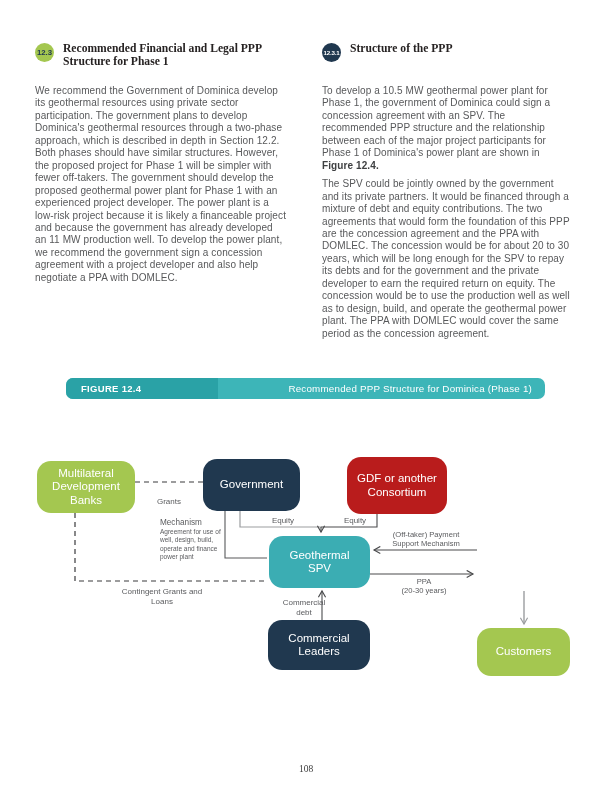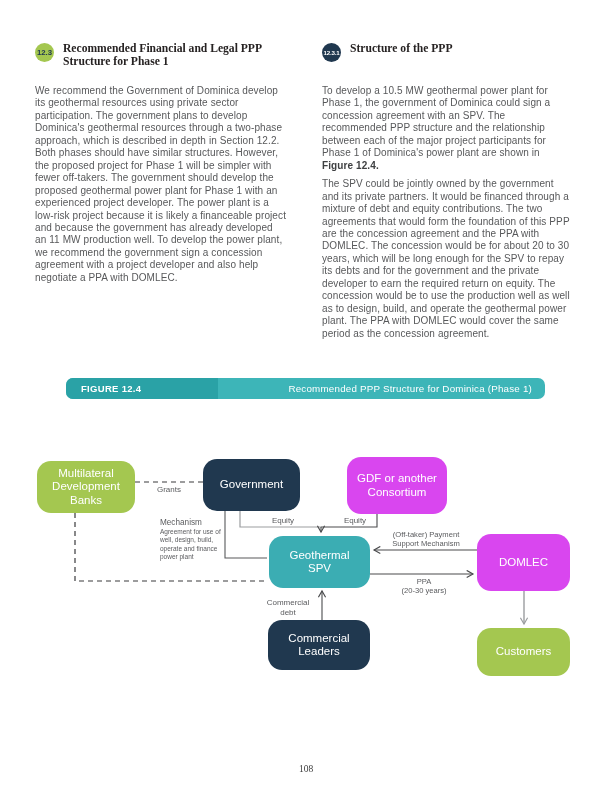--- a/index.html
+++ b/index.html
@@ -25,40 +25,40 @@
              color:#ffffff;font-weight:bold;font-size:9.5px;letter-spacing:0.3px;}
   .fig-title{position:absolute;right:13px;color:#ffffff;font-size:9.8px;letter-spacing:0.2px;}
   
   .diagram{position:absolute;left:0;top:438px;width:612px;height:260px;}
   .diagram svg{position:absolute;left:0;top:0;}
   .node{position:absolute;border-radius:14px;display:flex;align-items:center;justify-content:center;
         text-align:center;color:#ffffff;font-size:11.5px;line-height:13.5px;padding:12px 9px;
         box-sizing:border-box;}
   .c-green{background:#a4c750;}
   .c-navy{background:#20384f;text-align:center;}
-  .c-red{background:#d946ef;}
+  .c-red{background:#b91c1c;}
   .c-teal{background:#3badb3;}
   .node-mdb{left:37px;top:23px;width:98px;height:52px;}
   .node-gov{left:203px;top:21px;width:97px;height:52px;}
   .node-gdf{left:347px;top:19px;width:100px;height:57px;}
   .node-spv{left:269px;top:98px;width:101px;height:52px;}
   .node-domlec{left:477px;top:96px;width:93px;height:57px;}
   .node-commercial{left:268px;top:182px;width:102px;height:50px;}
   .node-customers{left:477px;top:190px;width:93px;height:48px;}
   .elabel{position:absolute;color:#5a5b5e;font-size:8px;line-height:10px;text-align:center;}
-  .l-grants{left:146px;top:47px;width:46px;}
+  .l-grants{left:146px;top:59px;width:46px;}
   .l-concession{left:160px;top:80px;width:74px;text-align:left;}
   .l-concession .big{font-size:8.2px;line-height:10px;display:block;}
   .l-concession .small{font-size:6.5px;line-height:8.3px;display:block;}
   .l-equity-left{left:260px;top:78px;width:46px;}
   .l-equity-right{left:332px;top:78px;width:46px;}
   .l-offtaker{left:381px;top:92px;width:90px;font-size:7.6px;line-height:9.4px;}
   .l-ppa{left:388px;top:139px;width:72px;font-size:7.6px;line-height:9.4px;}
   .l-contingent{left:112px;top:149px;width:100px;}
-  .l-commdebt{left:262px;top:160px;width:52px;}
+  .l-commdebt{left:278px;top:160px;width:52px;}
   
   .pagenum{position:absolute;left:0;top:764px;width:612px;text-align:center;
            font-family:"Liberation Serif",serif;font-size:9.5px;color:#3c3c3c;}
 </style>
 </head>
 <body>
 
 <div class="page">
 
   <div class="columns">
@@ -104,34 +104,34 @@
       <path d="M477,112 L374,112" fill="none" stroke="#4a4b4d" stroke-width="1.1" marker-end="url(#mDark)"></path>
       <path d="M370,136 L473,136" fill="none" stroke="#4a4b4d" stroke-width="1.1" marker-end="url(#mDark)"></path>
       <path d="M322,182 L322,153" fill="none" stroke="#4a4b4d" stroke-width="1.1" marker-end="url(#mDark)"></path>
       <path d="M524,153 L524,186" fill="none" stroke="#9b9da0" stroke-width="1.4" marker-end="url(#mGray)"></path>
     </svg>
 
     <div class="node c-green node-mdb">Multilateral Development Banks</div>
     <div class="node c-navy node-gov">Government</div>
     <div class="node c-red node-gdf">GDF or another Consortium</div>
     <div class="node c-teal node-spv">Geothermal SPV</div>
-    <div class="node c-red node-domlec">DOMLEC</div>
     <div class="node c-navy node-commercial">Commercial Leaders</div>
     <div class="node c-green node-customers">Customers</div>
 
     <div class="elabel l-grants">Grants</div>
     <div class="elabel l-concession">
       <span class="big">Mechanism</span>
       <span class="small">Agreement for use of well, design, build, operate and finance power plant</span>
     </div>
     <div class="elabel l-equity-left">Equity</div>
     <div class="elabel l-equity-right">Equity</div>
     <div class="elabel l-offtaker">(Off-taker) Payment Support Mechanism</div>
     <div class="elabel l-ppa">
       <span>PPA</span><br>
       <span>(20-30 years)</span>
     </div>
+    <div class="elabel l-contingent">Contingent Grants and Loans</div>
     <div class="elabel l-commdebt">Commercial debt</div>
   </div>
 
   <div class="pagenum">108</div>
 
 </div>
 
 </body></html>

